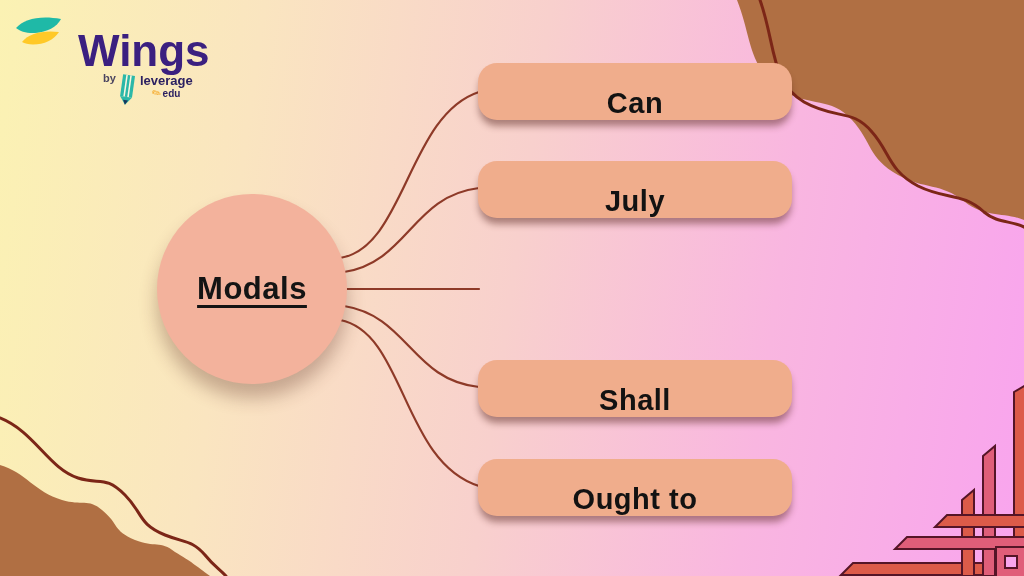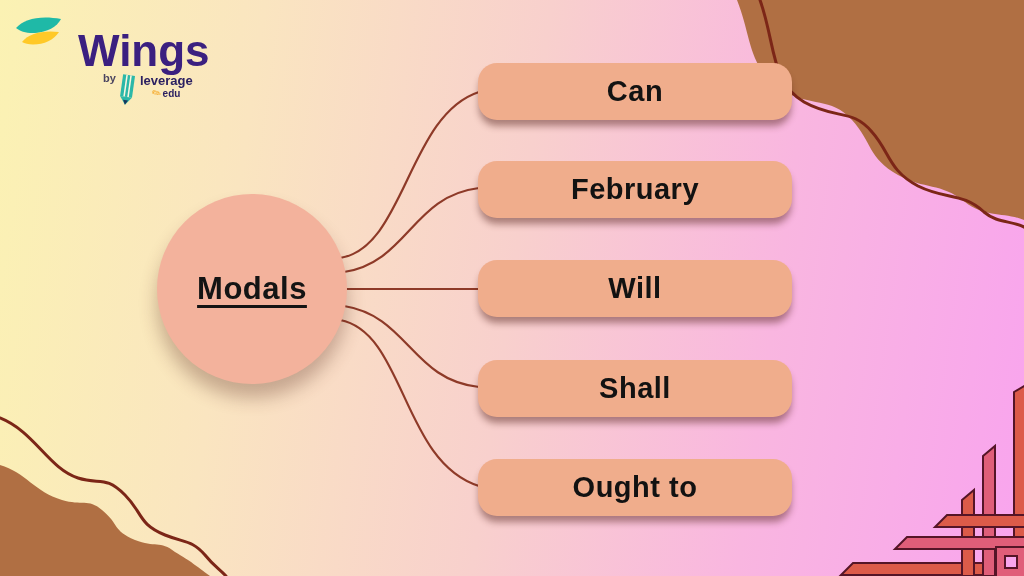--- a/index.html
+++ b/index.html
@@ -23,21 +23,21 @@
     font-size:31px;font-weight:bold;color:#141414;
     text-decoration:underline;text-decoration-thickness:3px;text-underline-offset:6px;
     letter-spacing:.5px;
   }
 
   
   .pill{
     position:absolute;left:478px;width:314px;height:57px;
     border-radius:19px;background:#F0AD8C;
     box-shadow:0 7px 7px -1px rgba(85,35,30,.48);
-    display:flex;align-items:center;justify-content:center;
+    display:flex;align-items:flex-end;justify-content:center;
   }
   .pill span{font-size:29px;font-weight:bold;color:#121212;letter-spacing:.5px;}
   .pill-1{top:63px}.pill-2{top:161px}.pill-3{top:260px}.pill-4{top:360px}.pill-5{top:459px}
 
   
   .logo{position:absolute;left:12px;top:14px;width:195px;height:100px;}
   .wing-icon{position:absolute;left:2px;top:2px;width:50px;height:32px;}
   .wings-text{position:absolute;left:46px;top:12px;font-size:44px;font-weight:800;color:#3B2080;margin-left:20px;}
   .by-label{position:absolute;left:91px;top:58px;font-size:11px;font-weight:bold;color:#4a4460;}
   .lev-block{position:absolute;left:106px;top:60px;display:flex;gap:4px;align-items:flex-start;}
@@ -113,24 +113,21 @@
   </div>
 
   <div class="node-circle">
     <span class="node-label">Modals</span>
   </div>
 
   <div class="pill pill-1">
     <span>Can</span>
   </div>
   <div class="pill pill-2">
-    <span>February</span>
-  </div>
-  <div class="pill pill-3">
-    <span>Will</span>
+    <span>July</span>
   </div>
   <div class="pill pill-5">
     <span>Ought to</span>
   </div>
   <div class="pill pill-4">
     <span>Shall</span>
   </div>
 
 </div>
 

